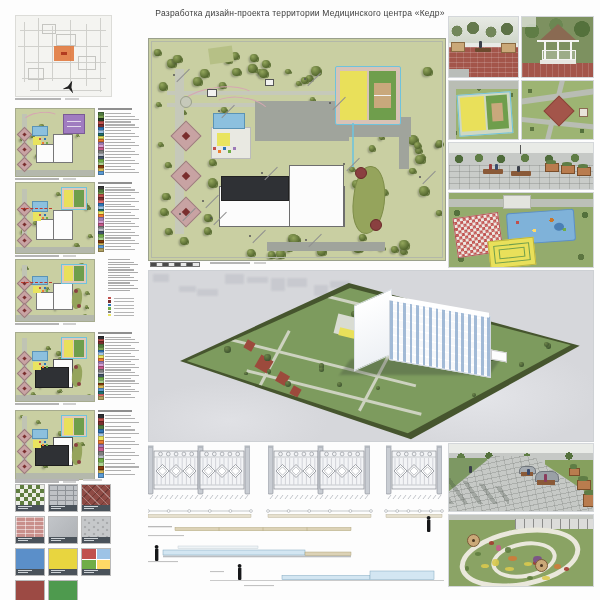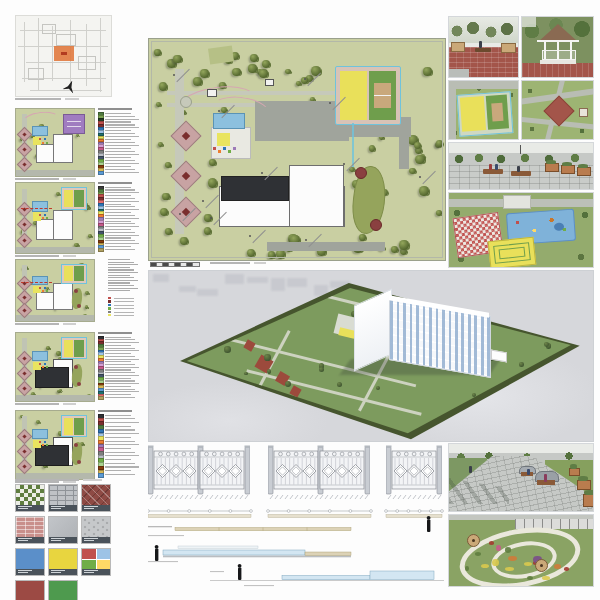--- a/index.html
+++ b/index.html
@@ -7,20 +7,21 @@
          font-family:"Liberation Sans",sans-serif;overflow:hidden;}
   #title{position:absolute;left:140px;top:8px;width:320px;text-align:center;
          font-size:8.5px;color:#3c3c3c;letter-spacing:.2px;}
   .imgbox{position:absolute;overflow:hidden;border:1px solid #d4d7da;background:#e8eae6;}
   .panelbox{position:absolute;overflow:hidden;}
 </style>
 </head>
 <body>
 
 <div id="board">
+  <div id="title">Разработка дизайн-проекта территории Медицинского центра «Кедр»</div>
 
   <div id="sitmap" class="panelbox" style="left:15px;top:15px;width:95px;height:80px;background:#f4f4f1;border:1px solid #dcdcd8;">
       <div style="position: absolute; left: 8px; top: 6px; width: 1px; height: 60px; background: rgb(208, 208, 204);"></div>
       <div style="position: absolute; left: 22px; top: 2px; width: 1px; height: 72px; background: rgb(208, 208, 204);"></div>
       <div style="position: absolute; left: 36px; top: 10px; width: 1px; height: 55px; background: rgb(208, 208, 204);"></div>
       <div style="position: absolute; left: 54px; top: 4px; width: 1px; height: 70px; background: rgb(208, 208, 204);"></div>
       <div style="position: absolute; left: 70px; top: 8px; width: 1px; height: 62px; background: rgb(208, 208, 204);"></div>
       <div style="position: absolute; left: 84px; top: 2px; width: 1px; height: 74px; background: rgb(208, 208, 204);"></div>
       <div style="position: absolute; left: 4px; top: 14px; width: 86px; height: 1px; background: rgb(208, 208, 204);"></div>
       <div style="position: absolute; left: 2px; top: 30px; width: 90px; height: 1px; background: rgb(208, 208, 204);"></div>

